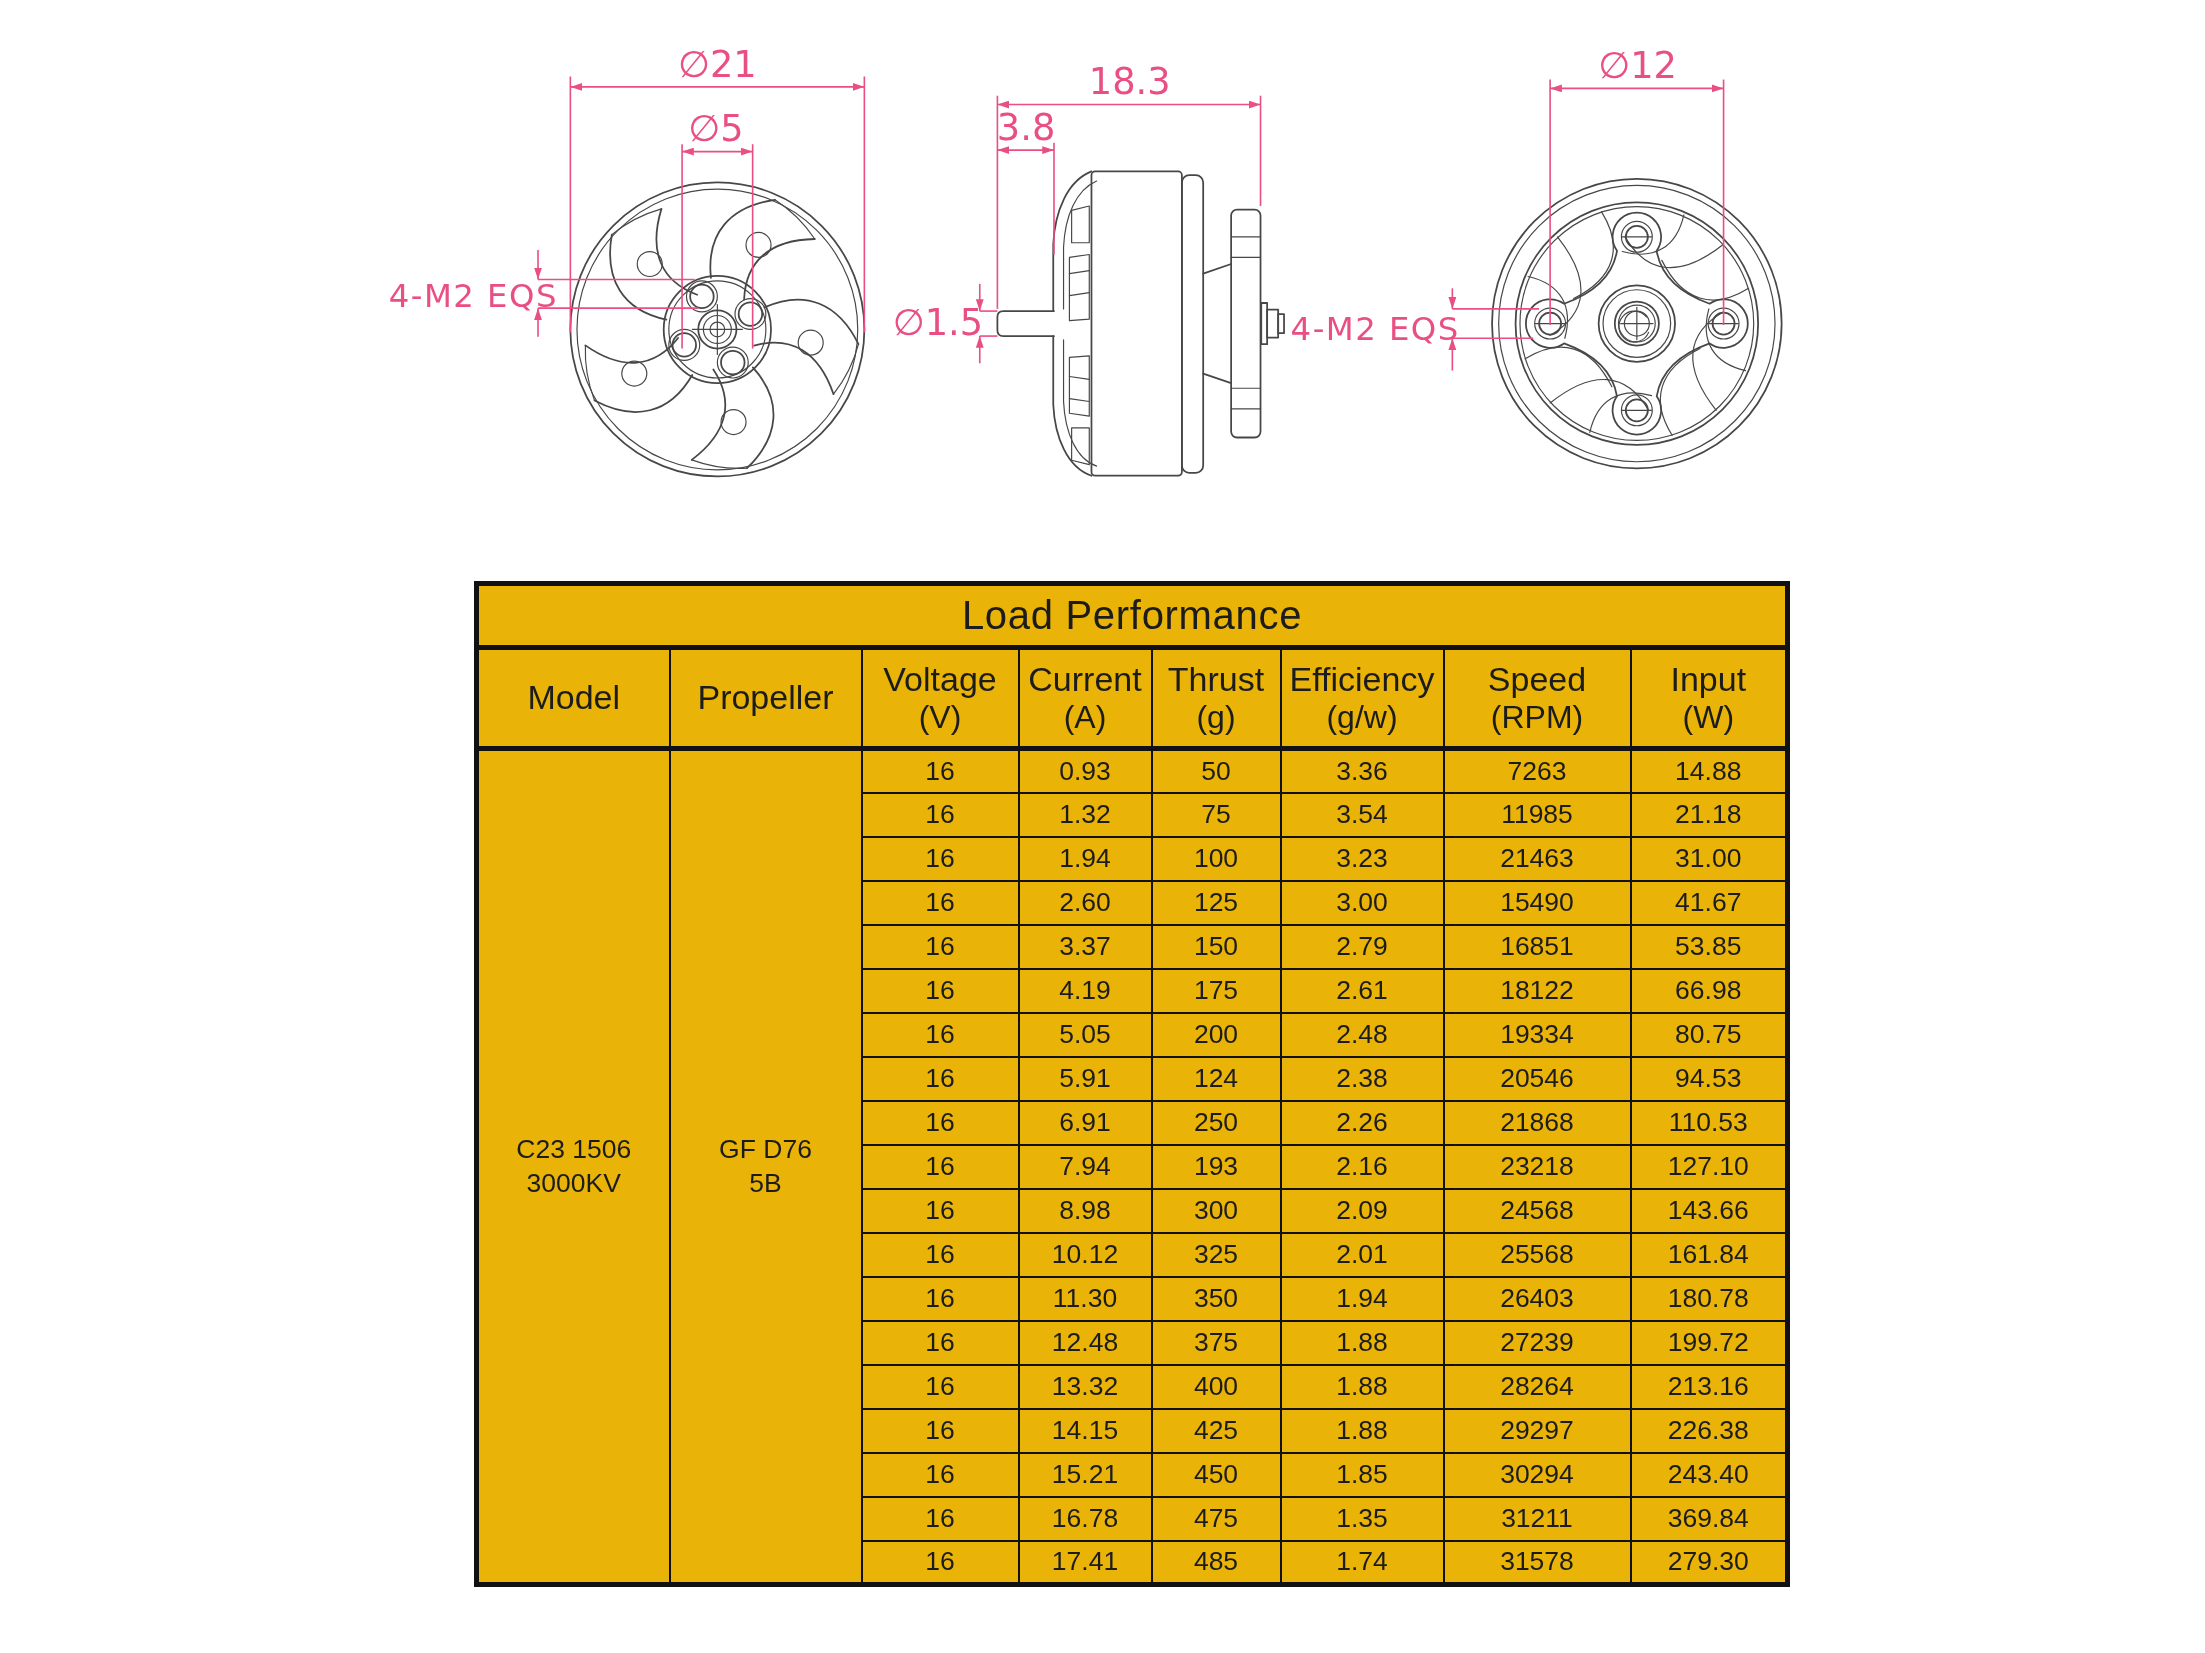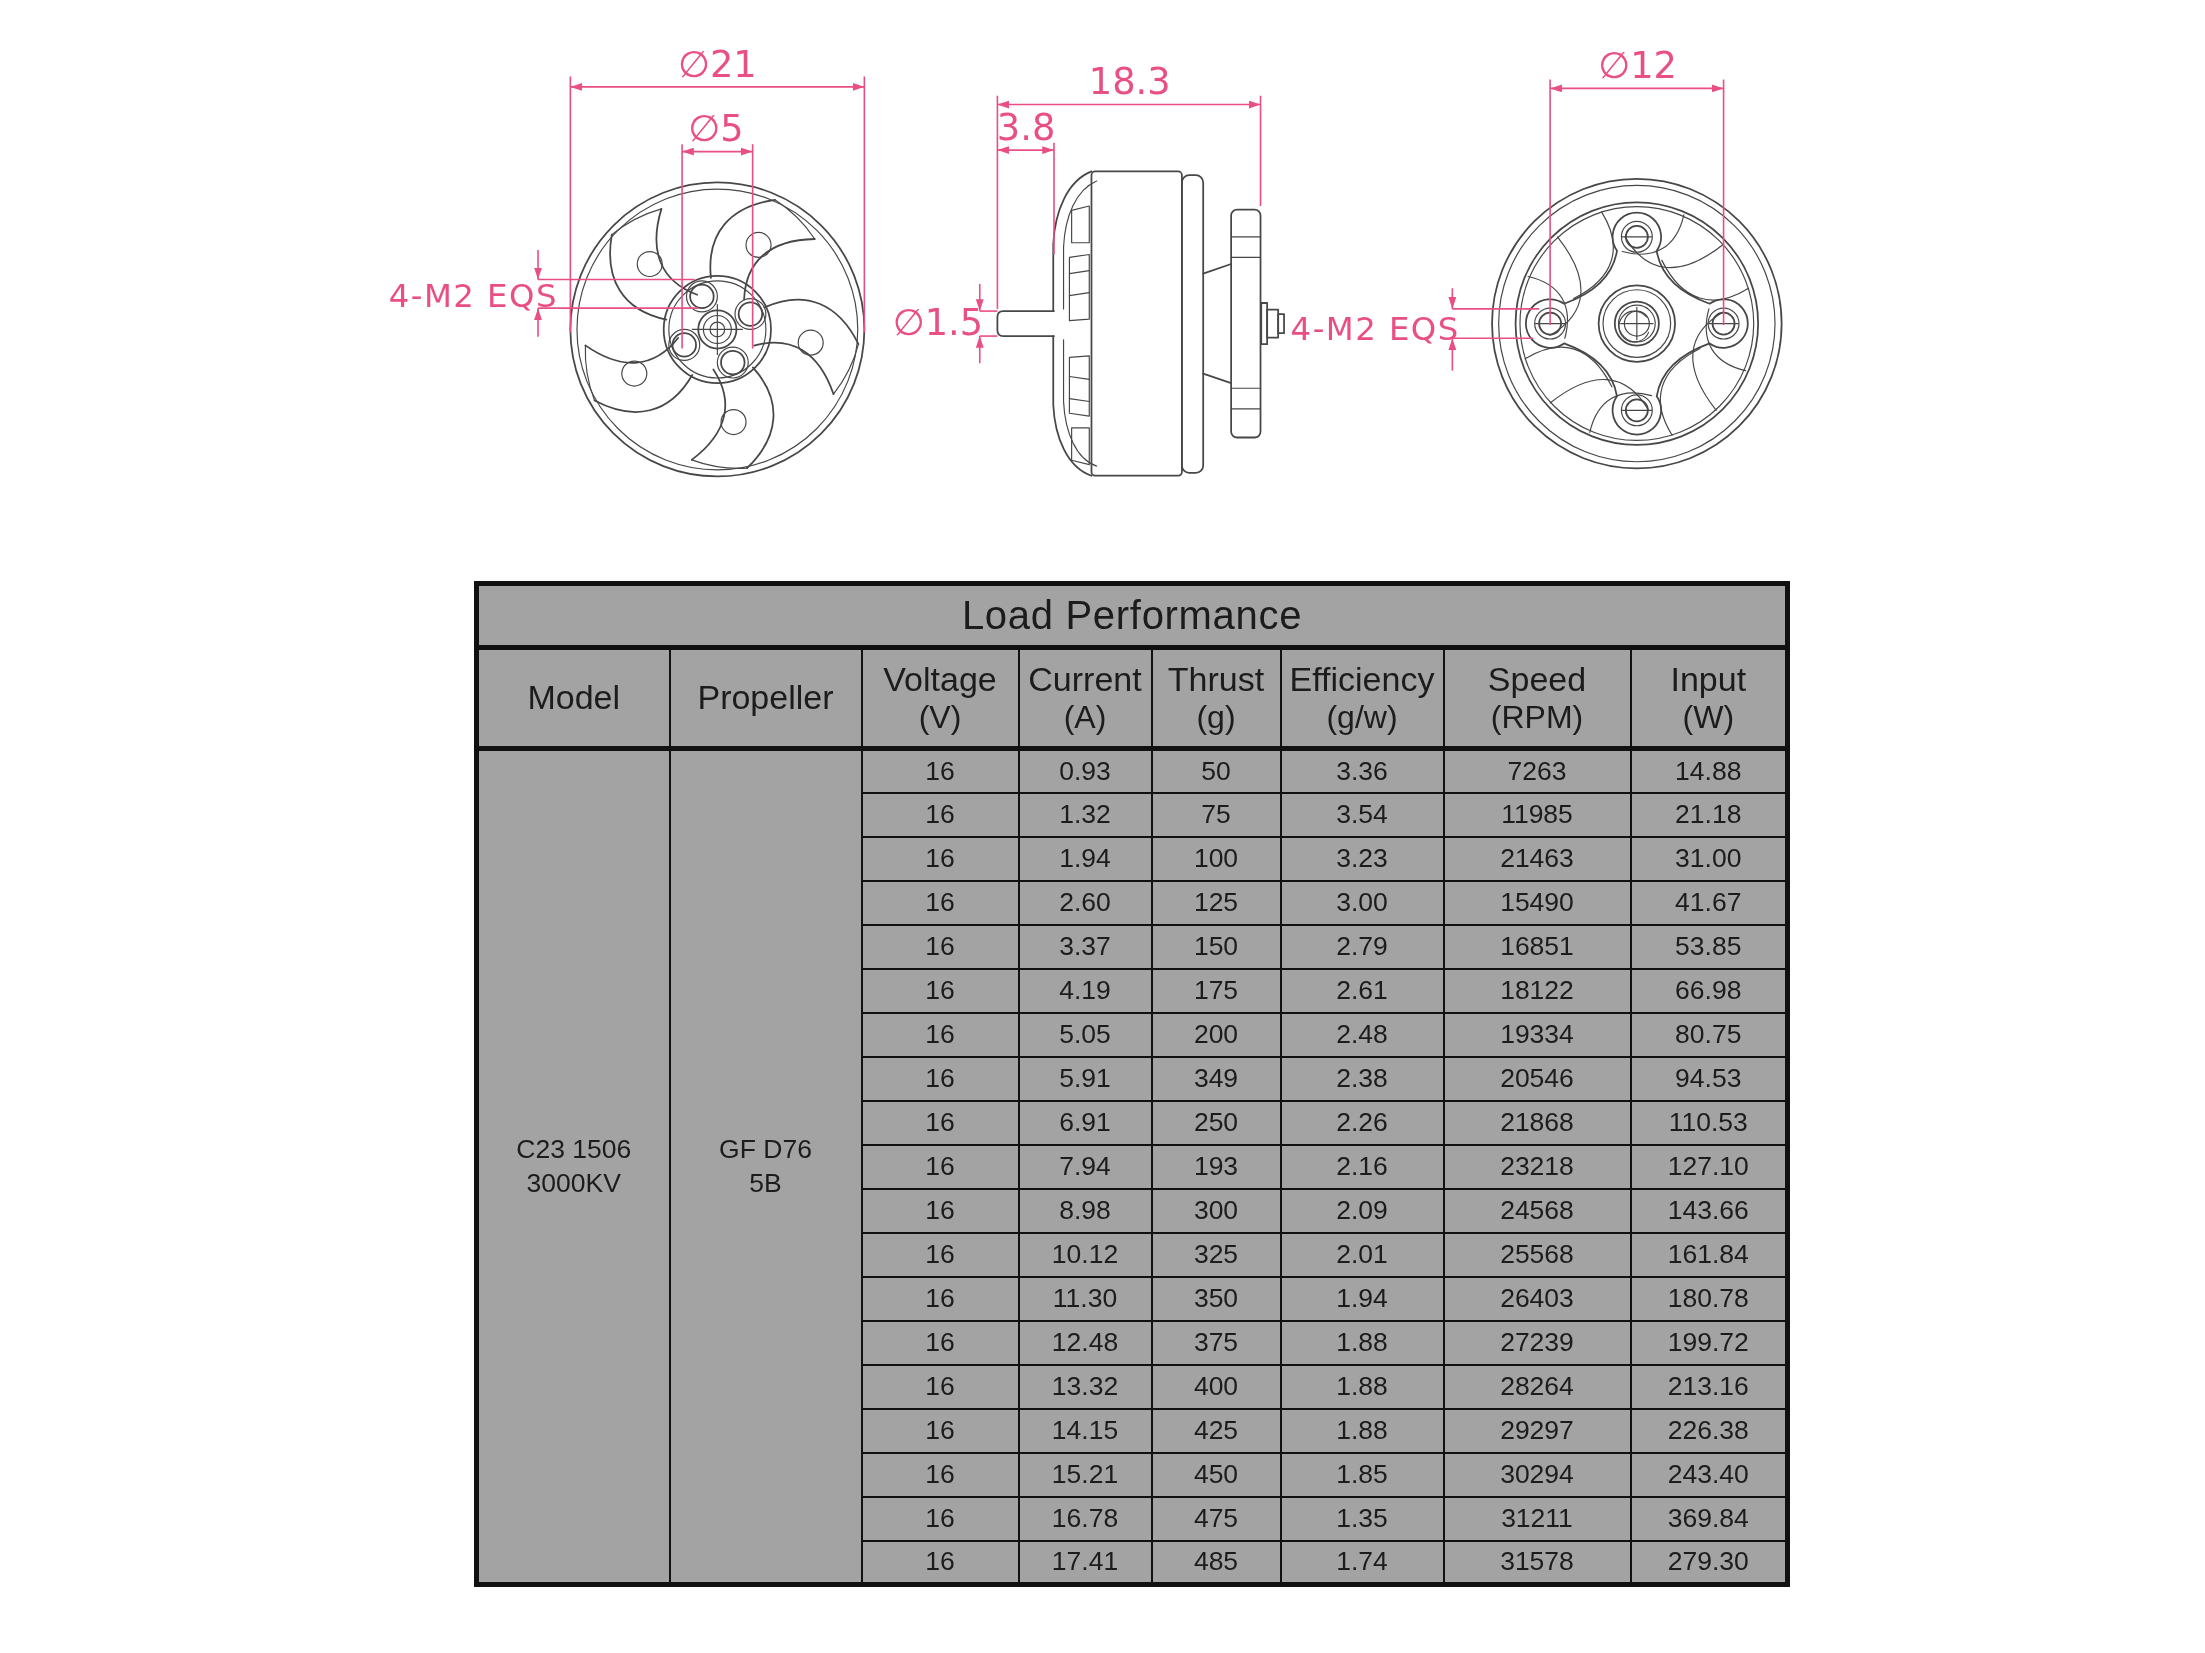--- a/index.html
+++ b/index.html
@@ -1,21 +1,21 @@
 <!DOCTYPE html>
 <html style="font-size:11.8px"><head>
 <meta charset="utf-8">
 <style>
   html,body{margin:0;padding:0;background:#ffffff;}
   .canvas{position:relative;width:2205px;height:1653px;background:#ffffff;overflow:hidden;
           font-family:"Liberation Sans", sans-serif;color:#1c1c1c;padding-left:40px;}
   .drawing-svg{position:absolute;left:0;top:0;}
   
   .spec-table{position:absolute;left:474px;top:581px;width:1314px;
-              border-collapse:collapse;table-layout:fixed;background:#a3a3a3;border-radius:12px;}
+              border-collapse:collapse;table-layout:fixed;background:#eab308;border-radius:12px;}
   .spec-table td,.spec-table th{border:2.2px solid #111;text-align:center;vertical-align:middle;
               padding:0;color:#1c1c1c;font-weight:400;}
   .spec-table{border:5.1px solid #111;}
   .title-cell{height:59px;font-size:40px;border-bottom:5.1px solid #111 !important;letter-spacing:0.7px;}
   .head-row th{height:96px;font-size:34px;line-height:1.15;border-bottom:5.1px solid #111 !important;}
   .head-unit{display:block;font-size:32px;}
   .data-row{height:44px;}
   .data-row td{font-size:26.5px;}
   .model-cell,.prop-cell{font-weight:700;font-size:33px;line-height:1.25;}
   
@@ -344,21 +344,21 @@
           <td>16</td>
           <td>5.05</td>
           <td>200</td>
           <td>2.48</td>
           <td>19334</td>
           <td>80.75</td>
         </tr>
         <tr class="data-row">
           <td>16</td>
           <td>5.91</td>
-          <td>349</td>
+          <td>124</td>
           <td>2.38</td>
           <td>20546</td>
           <td>94.53</td>
         </tr>
         <tr class="data-row">
           <td>16</td>
           <td>6.91</td>
           <td>250</td>
           <td>2.26</td>
           <td>21868</td>

